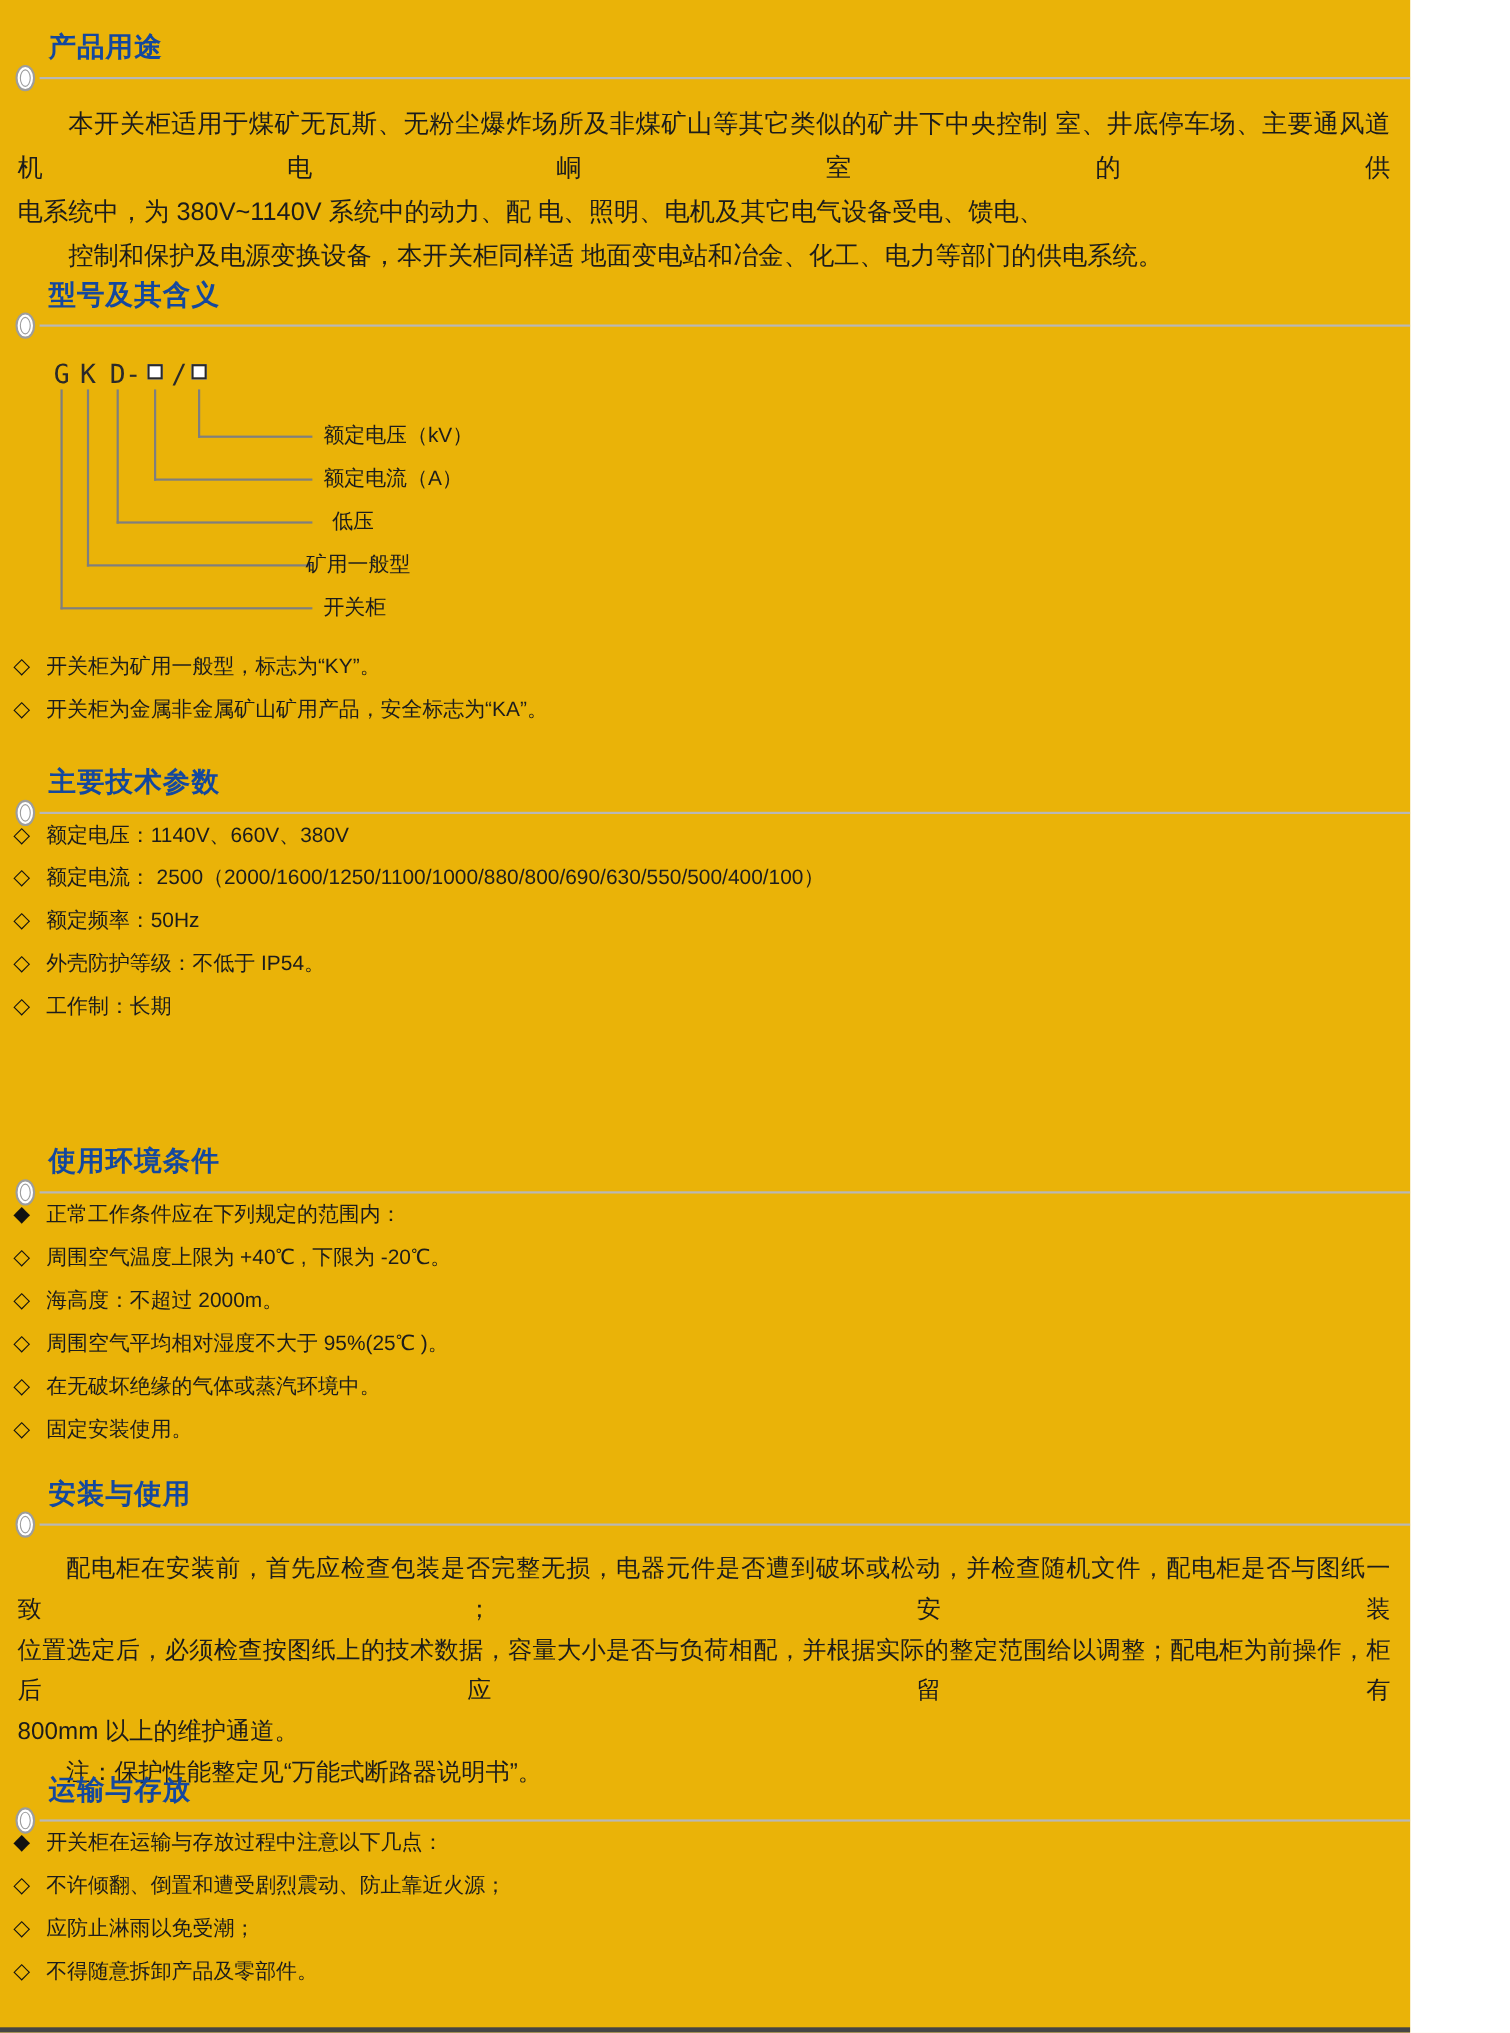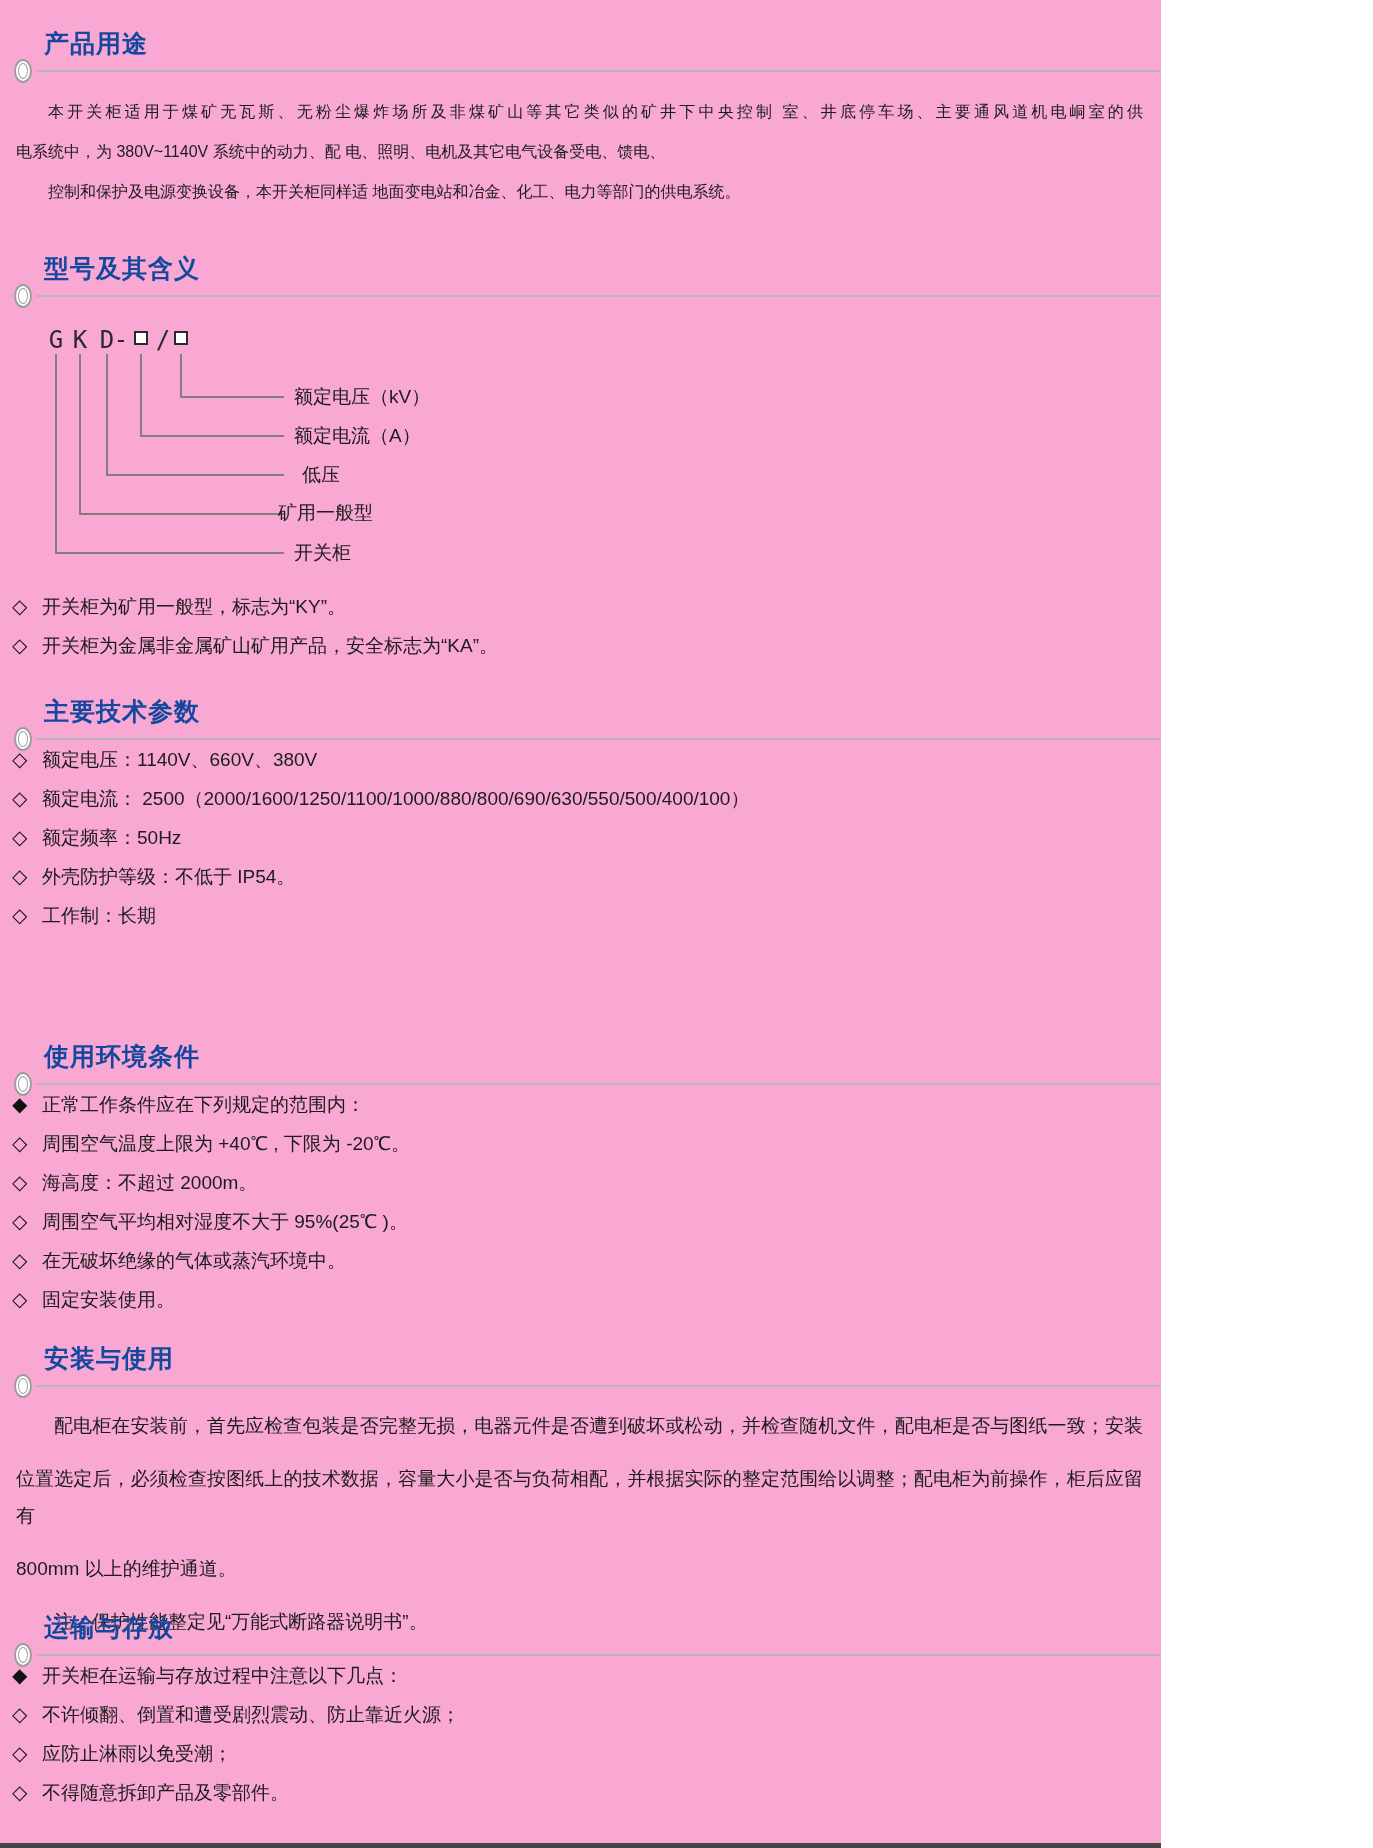--- a/index.html
+++ b/index.html
@@ -1,55 +1,55 @@
 <!DOCTYPE html>
 <html><head>
 <meta charset="utf-8">
 <style>
   html,body { margin:0; padding:0; background:#ffffff; }
   .page {
-    position:relative; width:1161px; height:1848px; background:#f9a8d4;
+    position:relative; width:1282px; height:1848px; background:#eab308;
     font-family:"Liberation Sans", sans-serif; color:#1c1c1c; overflow:hidden;
   }
   .section { position:absolute; left:0; right:0; }
   .sec-title {
     margin:0 0 0 44px; font-size:25px; font-weight:bold; color:#14489e;
     letter-spacing:1px; line-height:30px;
   }
   .sec-rule { position:relative; margin-top:12px; height:2px; background:#b8b8b8; margin-left:36px; }
   .ornament {
     position:absolute; left:-22px; top:-11px; width:18px; height:24px;
     border:2px solid #9d9d9d; border-radius:50%; background:#ffffff; box-sizing:border-box;
   }
   .ornament-inner {
     position:absolute; left:2px; top:2px; right:2px; bottom:2px;
     border:1px solid #9d9d9d; border-radius:50%;
   }
-  .para { font-size:16px; line-height:40px; margin:0 18px 0 16px; color:#1c1c1c; }
+  .para { font-size:23px; line-height:40px; margin:0 18px 0 16px; color:#1c1c1c; }
   .indent { text-indent:2em; }
   .stretch { text-align:justify; text-align-last:justify; }
   .body-block { margin-top:20px; }
   .bullet-list { margin:0 18px 0 12px; }
   .bullet-row { display:flex; align-items:flex-start; font-size:19px; line-height:39px; }
   .bullet-glyph { flex:none; width:30px; font-size:20px; line-height:39px; color:#111; }
   .bullet-text { color:#1c1c1c; }
   
   .diagram { position:relative; margin-top:10px; height:280px; }
   .code-char {
     position:absolute; top:20px; transform:translateX(-50%);
     font-family:"DejaVu Sans Mono", monospace; font-size:24px; color:#2a2a2a; line-height:26px;
   }
   .code-box {
     position:absolute; top:24px; width:14px; height:14px; box-sizing:border-box;
     border:2px solid #2a2a2a; transform:translateX(-50%); background:#fff;
   }
   .diag-vline { position:absolute; width:2px; background:#7f7f7f; }
   .diag-hline { position:absolute; height:2px; background:#7f7f7f; }
   .diag-label { position:absolute; font-size:19px; line-height:26px; color:#1c1c1c; white-space:nowrap; }
-  .install-para { font-size:19px; line-height:37px; margin:16px 18px 0 16px; }
+  .install-para { font-size:22px; line-height:37px; margin:0 18px 0 16px; }
   .bottom-edge { position:absolute; left:0; right:0; bottom:0; height:5px; background:#454545; }
 </style>
 </head>
 <body>
 
 <div class="page">
 
   <div class="section" style="top:28px;">
     <h2 class="sec-title">产品用途</h2>
     <div class="sec-rule">

